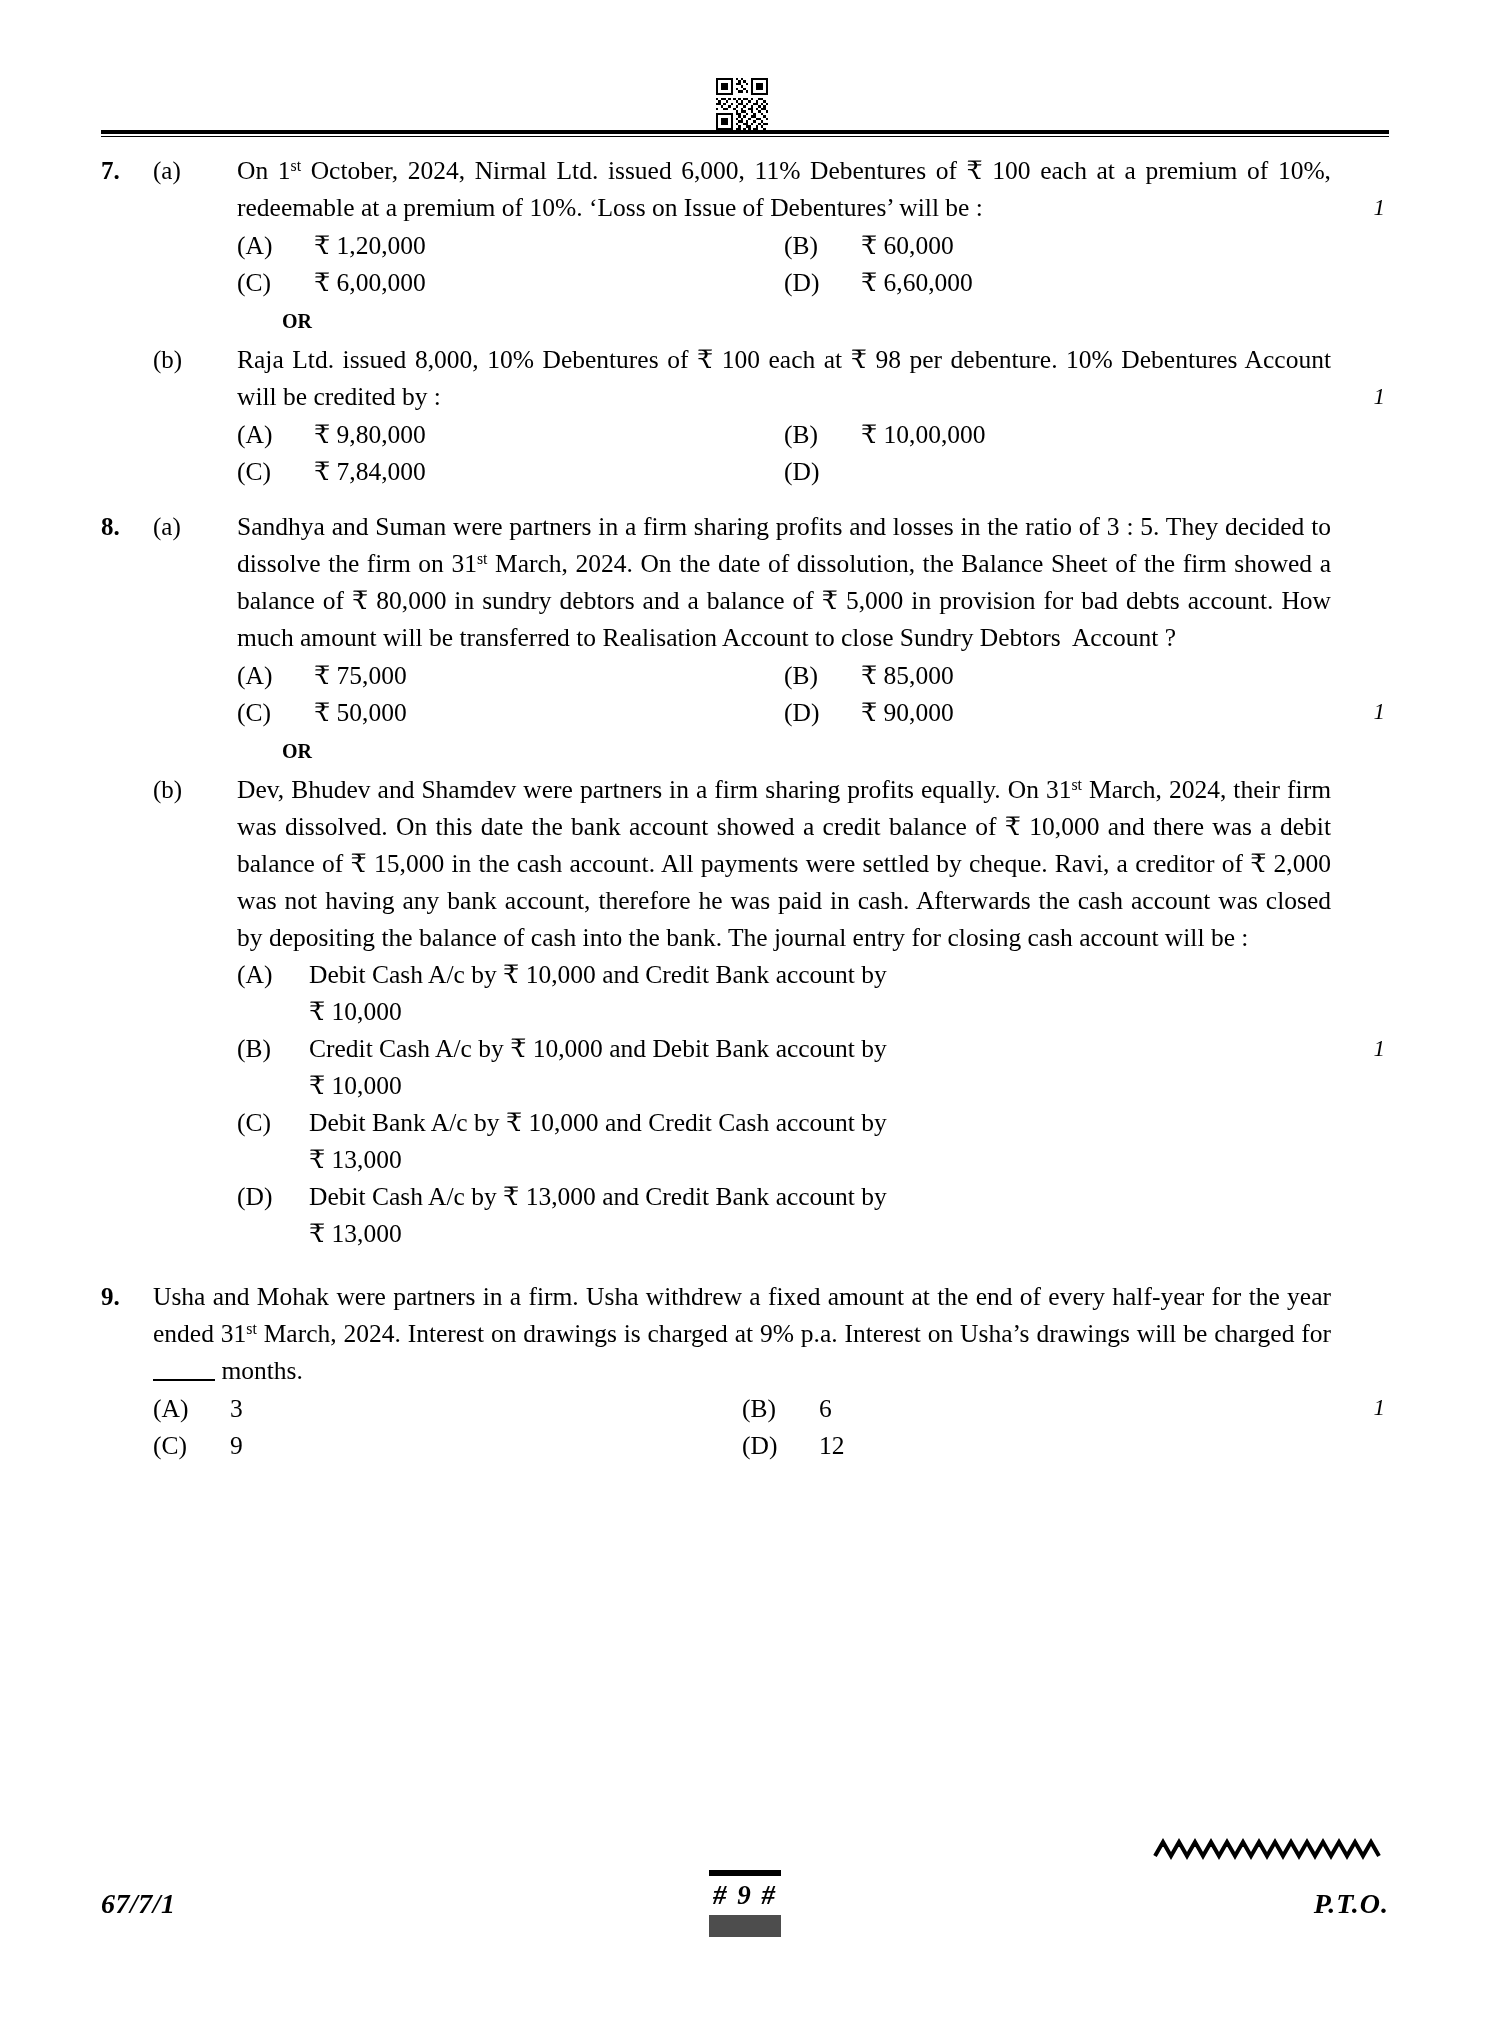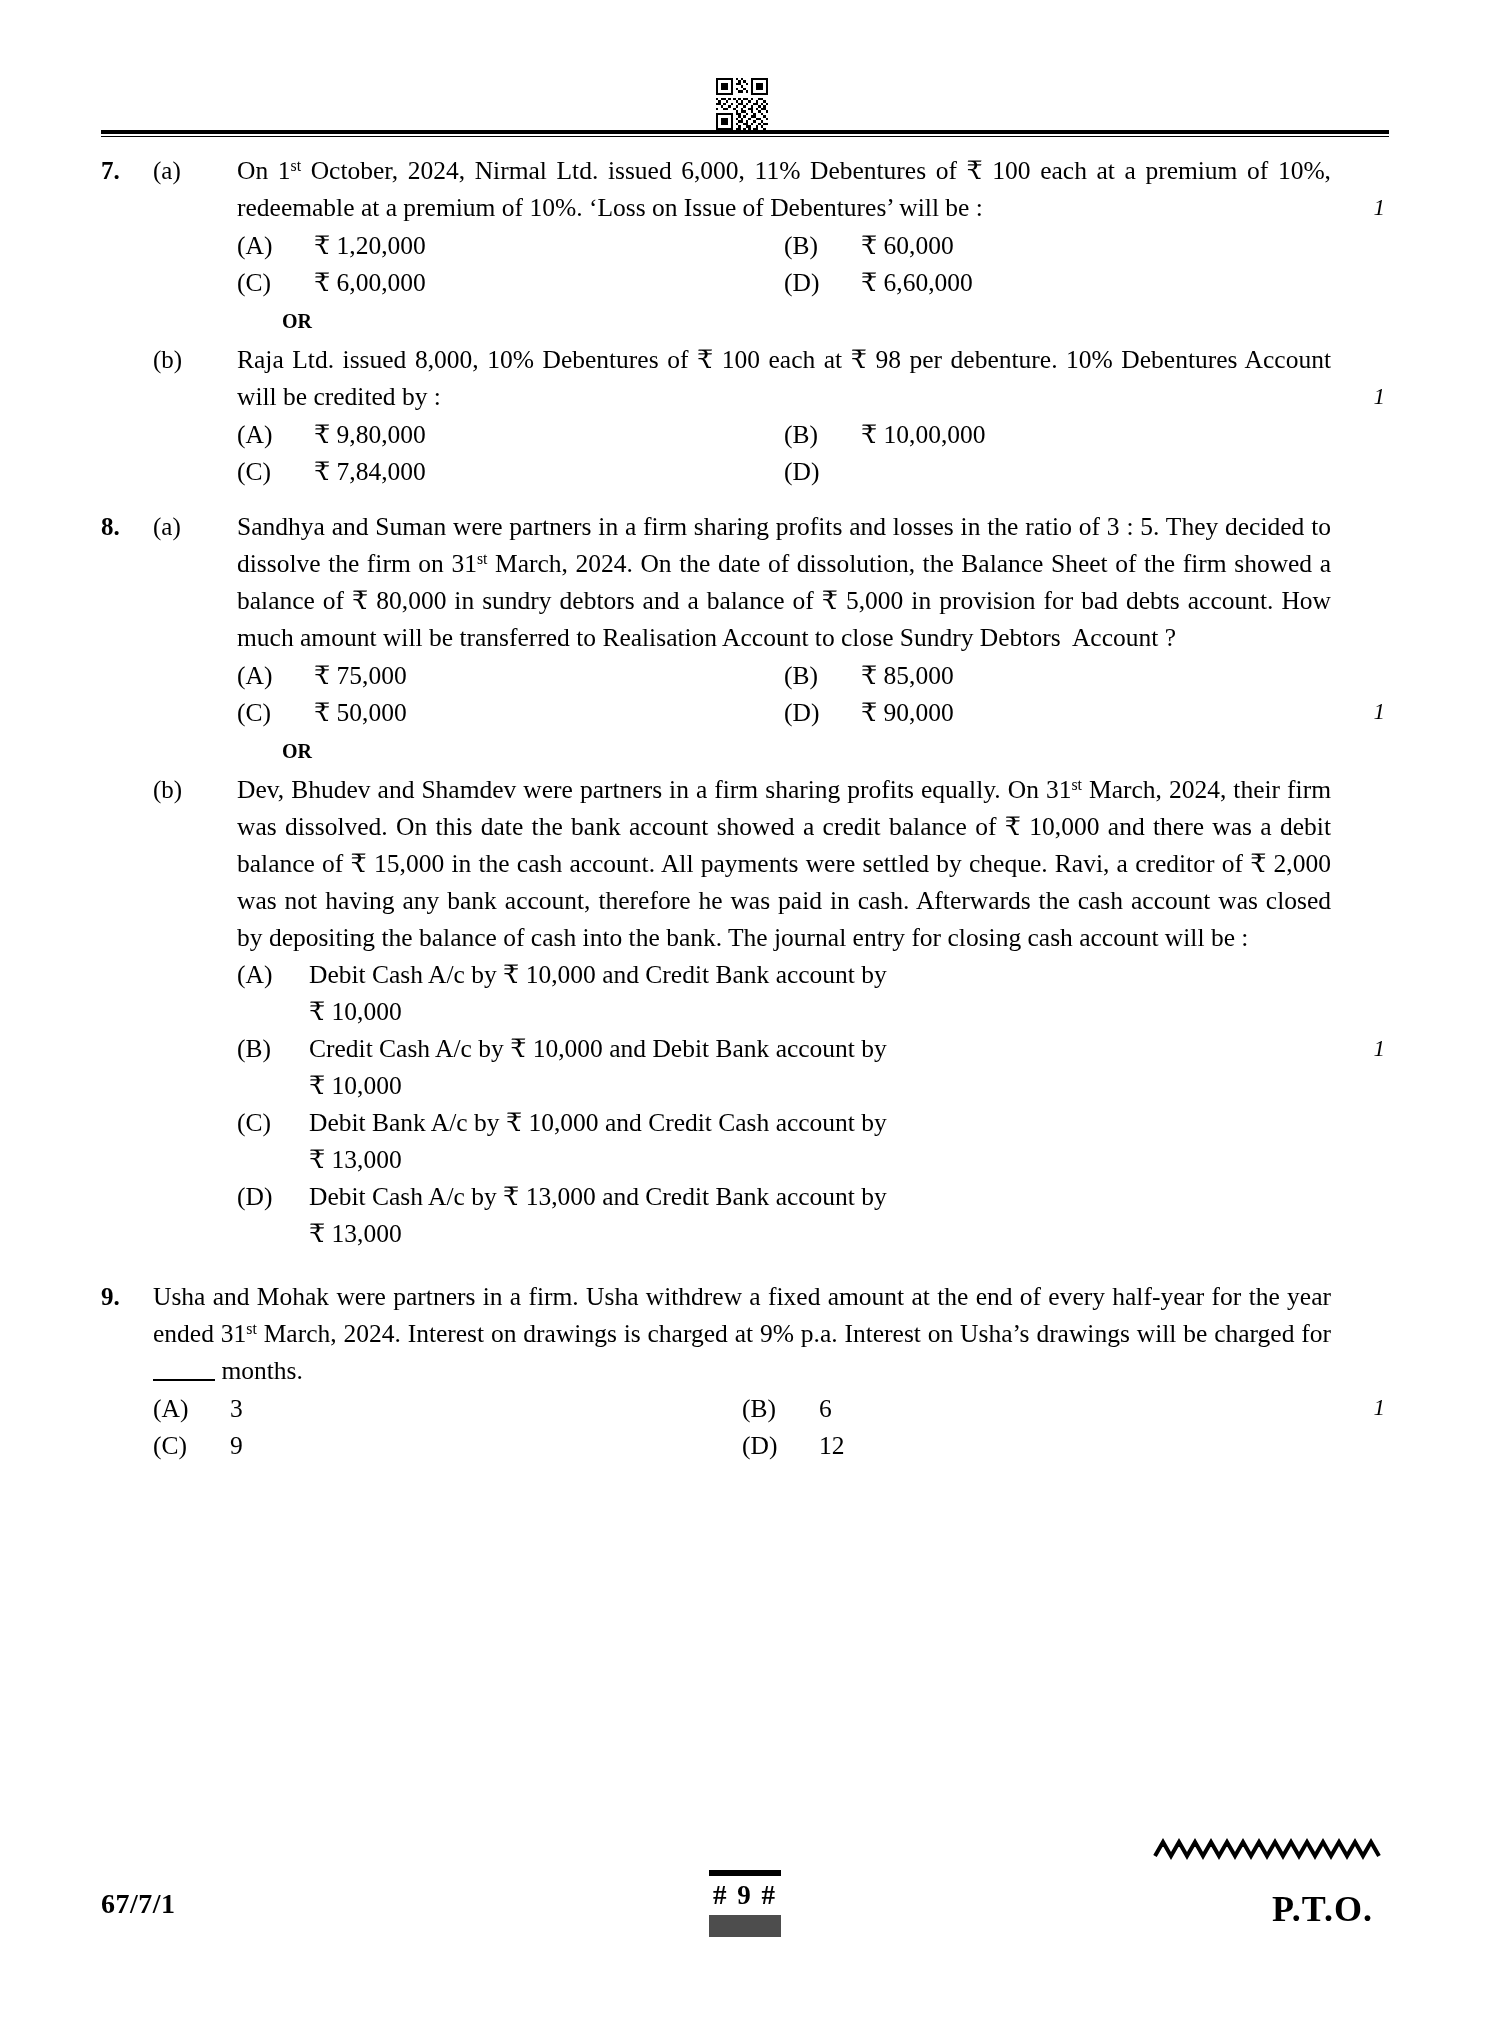--- a/index.html
+++ b/index.html
@@ -165,20 +165,21 @@
     vertical-align: -2px;
   }
 
   
   .footer {
     position: absolute;
     left: 101px;
     top: 1878px;
     width: 1288px;
     height: 70px;
+    font-style: italic;
   }
   .footer-code {
     position: absolute;
     left: 0;
     top: 10px;
     font-weight: bold;
     font-size: 28px;
     letter-spacing: 0.5px;
   }
   .footer-center {
@@ -201,24 +202,24 @@
     line-height: 32px;
   }
   .pg-bar-bot {
     width: 72px;
     height: 22px;
     background: #4d4d4d;
     margin: 4px auto 0 auto;
   }
   .footer-pto {
     position: absolute;
-    right: 16px;
+    right: 0;
     top: 10px;
     font-weight: bold;
-    font-size: 36px;
+    font-size: 28px;
     letter-spacing: 1px;
   }
   .zigzag {
     position: absolute;
     right: 6px;
     top: -42px;
     width: 230px;
     height: 26px;
   }
 </style>

